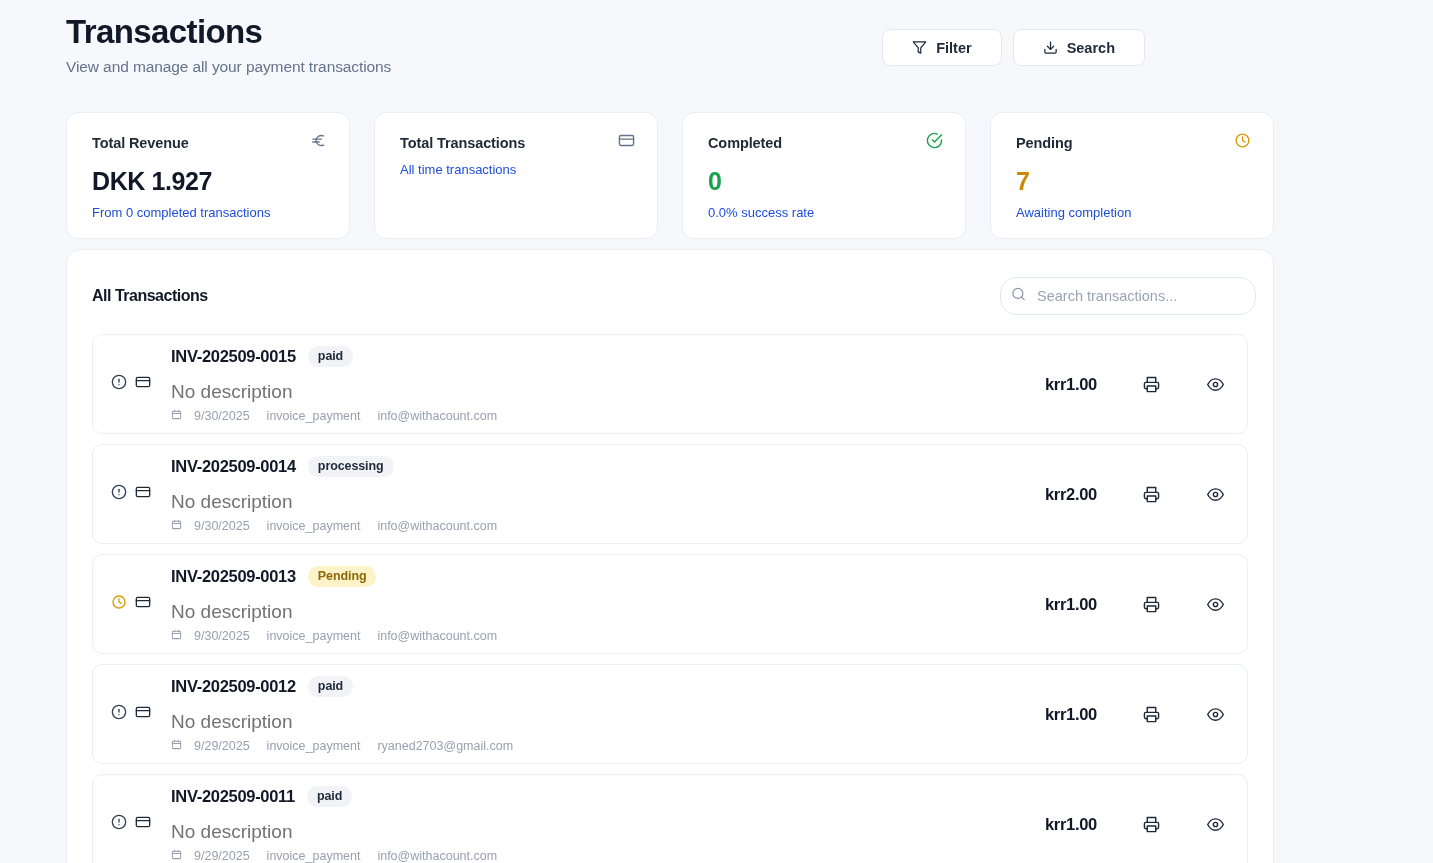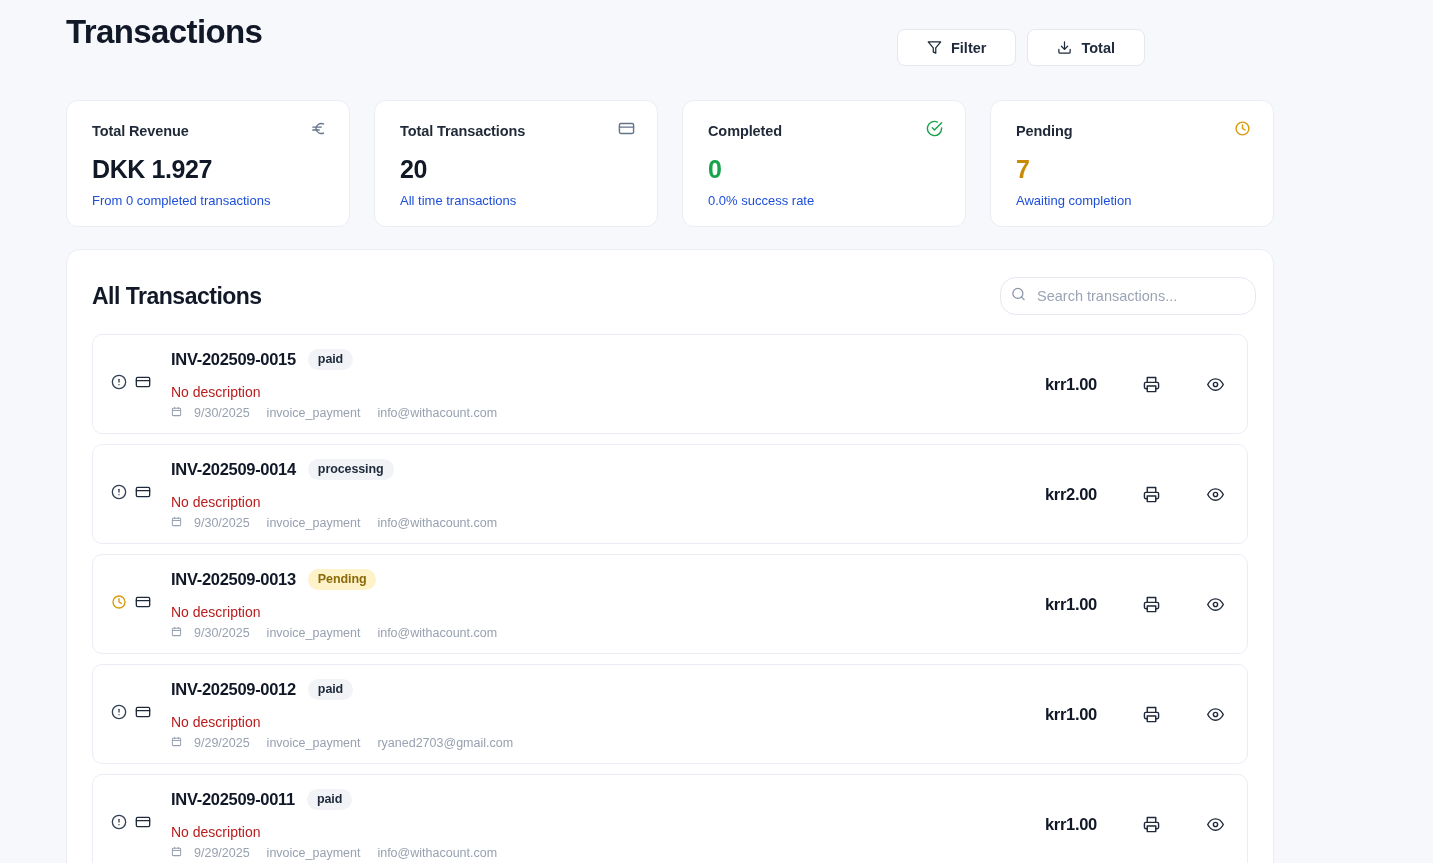--- a/index.html
+++ b/index.html
@@ -32,21 +32,21 @@
     display: inline-flex; align-items: center; gap: 9px;
     height: 37px; padding: 0 29px;
     background: #ffffff; border: 1px solid #e4e8ef; border-radius: 8px;
     font-size: 14.5px; font-weight: 600; color: #1e293b;
     cursor: pointer; white-space: nowrap;
   }
   .btn svg { display: block; }
 
   
   .stats {
-    position: absolute; left: 66px; top: 100px;
+    position: absolute; left: 66px; top: 112px;
     width: 1208px;
     display: grid; grid-template-columns: repeat(4, 1fr); gap: 24px;
   }
   .stat-card {
     background: #ffffff; border: 1px solid #eaeef4; border-radius: 12px;
     height: 127px; padding: 19px 22px 0 25px;
   }
   .stat-top {
     display: flex; align-items: center; justify-content: space-between;
   }
@@ -67,21 +67,21 @@
     position: absolute; left: 66px; top: 249px;
     width: 1208px; height: 640px;
     background: #ffffff; border: 1px solid #eaeef4;
     border-radius: 14px 14px 0 0;
     overflow: hidden;
   }
   .panel-head {
     display: flex; align-items: center; justify-content: space-between;
     padding: 27px 17px 0 25px;
   }
-  .panel-title { font-size: 23px; font-weight: 700; letter-spacing: -0.5px; color: #111827; }
+  .panel-title { font-size: 16px; font-weight: 700; letter-spacing: -0.5px; color: #111827; }
   .search-wrap {
     position: relative; width: 256px; height: 38px;
   }
   .search-input {
     width: 100%; height: 100%;
     border: 1px solid #e4e8ef; border-radius: 16px;
     background: #fff;
     padding: 0 12px 0 36px;
     font-family: "Liberation Sans", sans-serif;
     font-size: 14.5px; color: #1e293b; outline: none;
@@ -110,21 +110,21 @@
   .tx-id {
     font-size: 16.5px; font-weight: 700; color: #111827; letter-spacing: -0.3px;
   }
   .badge {
     display: inline-flex; align-items: center;
     height: 21px; padding: 0 10px; border-radius: 11px;
     font-size: 12.5px; font-weight: 700; letter-spacing: -0.1px;
   }
   .badge.grey { background: #f1f3f7; color: #1e293b; }
   .badge.yellow { background: #fdf2c8; color: #8a6a0a; }
-  .tx-desc { font-size: 14px; color: #b91c1c; margin-top: 14px; }
+  .tx-desc { font-size: 19px; color: #737373; margin-top: 14px; }
   .tx-meta {
     display: flex; align-items: center; gap: 17px;
     font-size: 12.5px; color: #98a1b0; margin-top: 6px;
   }
   .tx-meta .meta-date { display: inline-flex; align-items: center; gap: 12px; }
   .tx-right { display: flex; align-items: center; gap: 44px; }
   .tx-amount {
     font-size: 16.5px; font-weight: 700; color: #111827; letter-spacing: -0.3px;
     min-width: 74px; text-align: right;
   }
@@ -135,39 +135,40 @@
   }
 </style>
 </head>
 <body>
 
 <div class="page">
 
   <div class="page-header">
     <div class="title-block">
       <div class="page-title">Transactions</div>
+      <div class="page-subtitle">View and manage all your payment transactions</div>
     </div>
     <div class="header-actions">
       <button class="btn">
         <span>
           <svg width="15" height="15" viewBox="0 0 24 24" fill="none" stroke="currentColor" stroke-width="2" stroke-linecap="round" stroke-linejoin="round">
               <polygon points="22 3 2 3 10 12.46 10 19 14 21 14 12.46 22 3"></polygon>
             </svg>
         </span>
         <span>Filter</span>
       </button>
       <button class="btn">
         <span>
           <svg width="15" height="15" viewBox="0 0 24 24" fill="none" stroke="currentColor" stroke-width="2" stroke-linecap="round" stroke-linejoin="round">
               <path d="M21 15v4a2 2 0 0 1-2 2H5a2 2 0 0 1-2-2v-4"></path>
               <polyline points="7 10 12 15 17 10"></polyline>
               <line x1="12" y1="15" x2="12" y2="3"></line>
             </svg>
         </span>
-        <span>Total</span>
+        <span>Search</span>
       </button>
     </div>
   </div>
 
   <div class="stats">
 
     <div class="stat-card">
       <div class="stat-top">
         <div class="stat-label">Total Revenue</div>
         <span class="stat-icon">
@@ -184,21 +185,20 @@
     <div class="stat-card">
       <div class="stat-top">
         <div class="stat-label">Total Transactions</div>
         <span class="stat-icon">
           <svg width="17" height="17" viewBox="0 0 24 24" fill="none" stroke="currentColor" stroke-width="2" stroke-linecap="round" stroke-linejoin="round">
               <rect x="2" y="5" width="20" height="14" rx="2"></rect>
               <line x1="2" y1="10" x2="22" y2="10"></line>
             </svg>
         </span>
       </div>
-      <div class="stat-value">20</div>
       <div class="stat-sub">All time transactions</div>
     </div>
 
     <div class="stat-card">
       <div class="stat-top">
         <div class="stat-label">Completed</div>
         <span class="stat-icon green">
           <svg width="17" height="17" viewBox="0 0 24 24" fill="none" stroke="currentColor" stroke-width="2" stroke-linecap="round" stroke-linejoin="round">
               <path d="M22 11.08V12a10 10 0 1 1-5.93-9.14"></path>
               <polyline points="22 4 12 14.01 9 11.01"></polyline>

